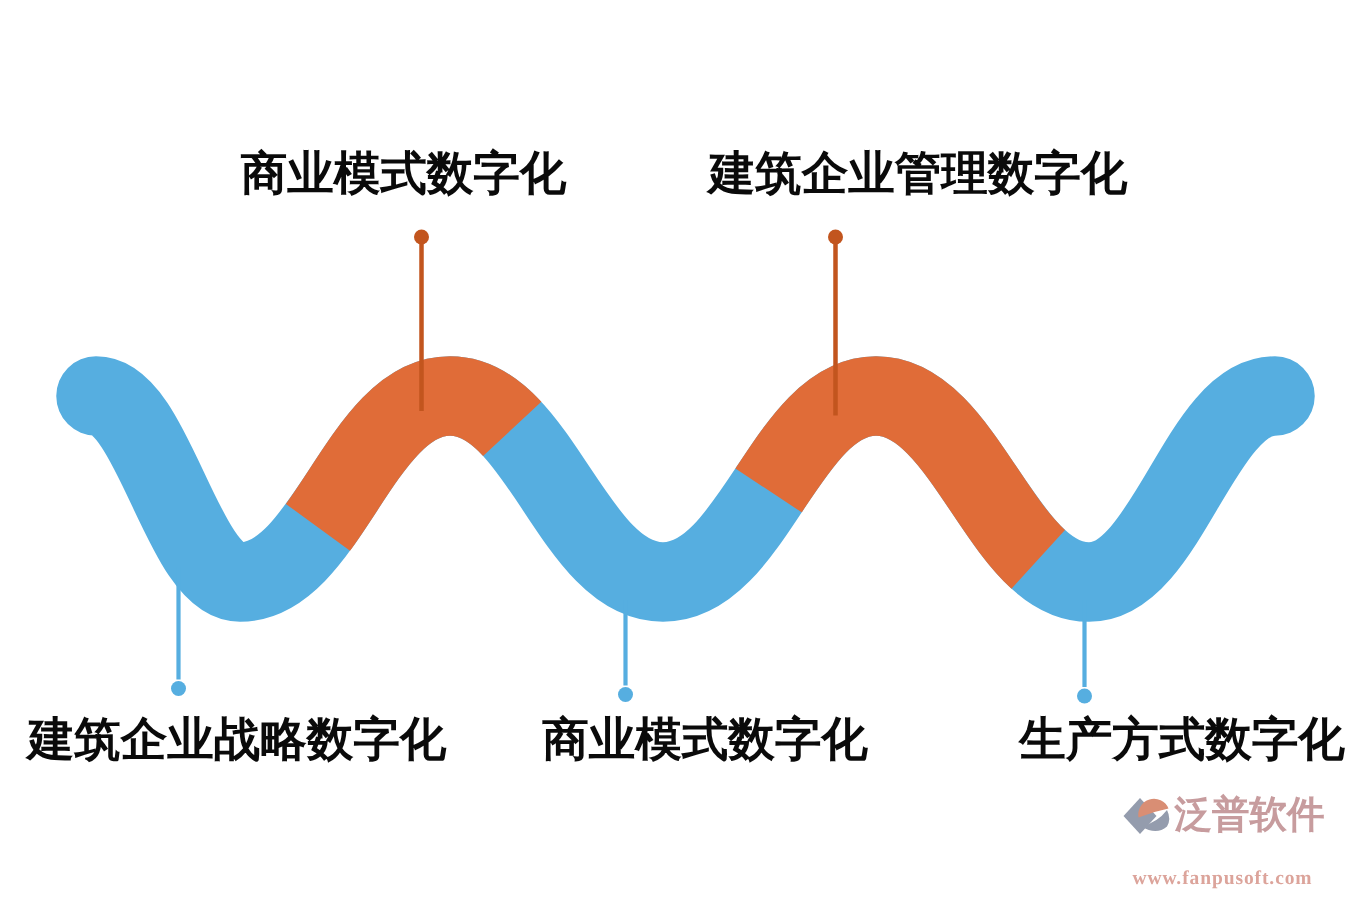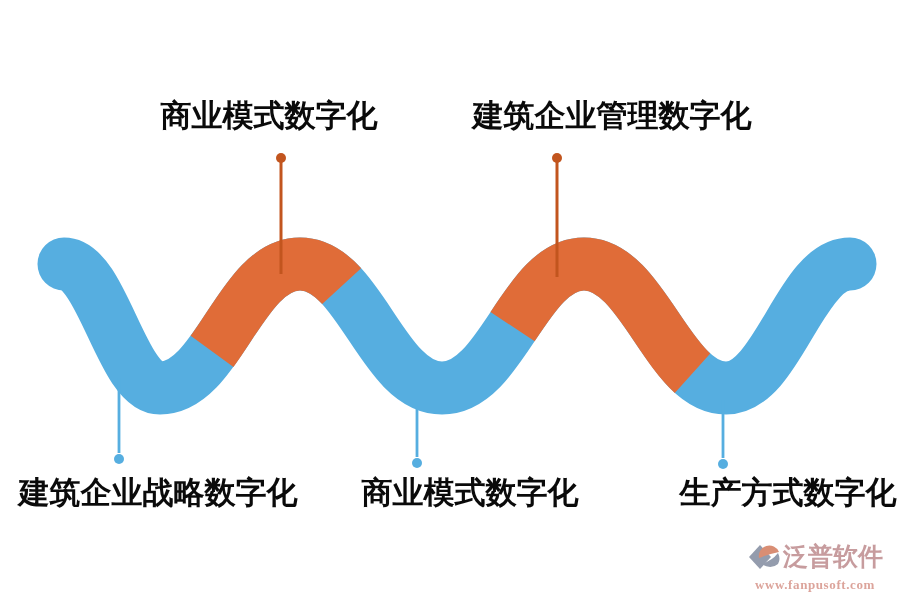--- a/index.html
+++ b/index.html
@@ -51,21 +51,21 @@
     font-size: 25px;
     line-height: 28px;
     color: #c79c9e;
     white-space: nowrap;
   }
   .logo-url {
     font-weight: 600;
     font-size: 13px;
     letter-spacing: 0.6px;
     color: #dca49b;
-    margin-top: 4px;
+    margin-top: 17px;
     text-align: center;
     white-space: nowrap;
   }
 </style>
 </head>
 <body>
 
 <div class="canvas">
 
   <svg class="wave-svg" width="900" height="600" viewBox="0 0 900 600">

